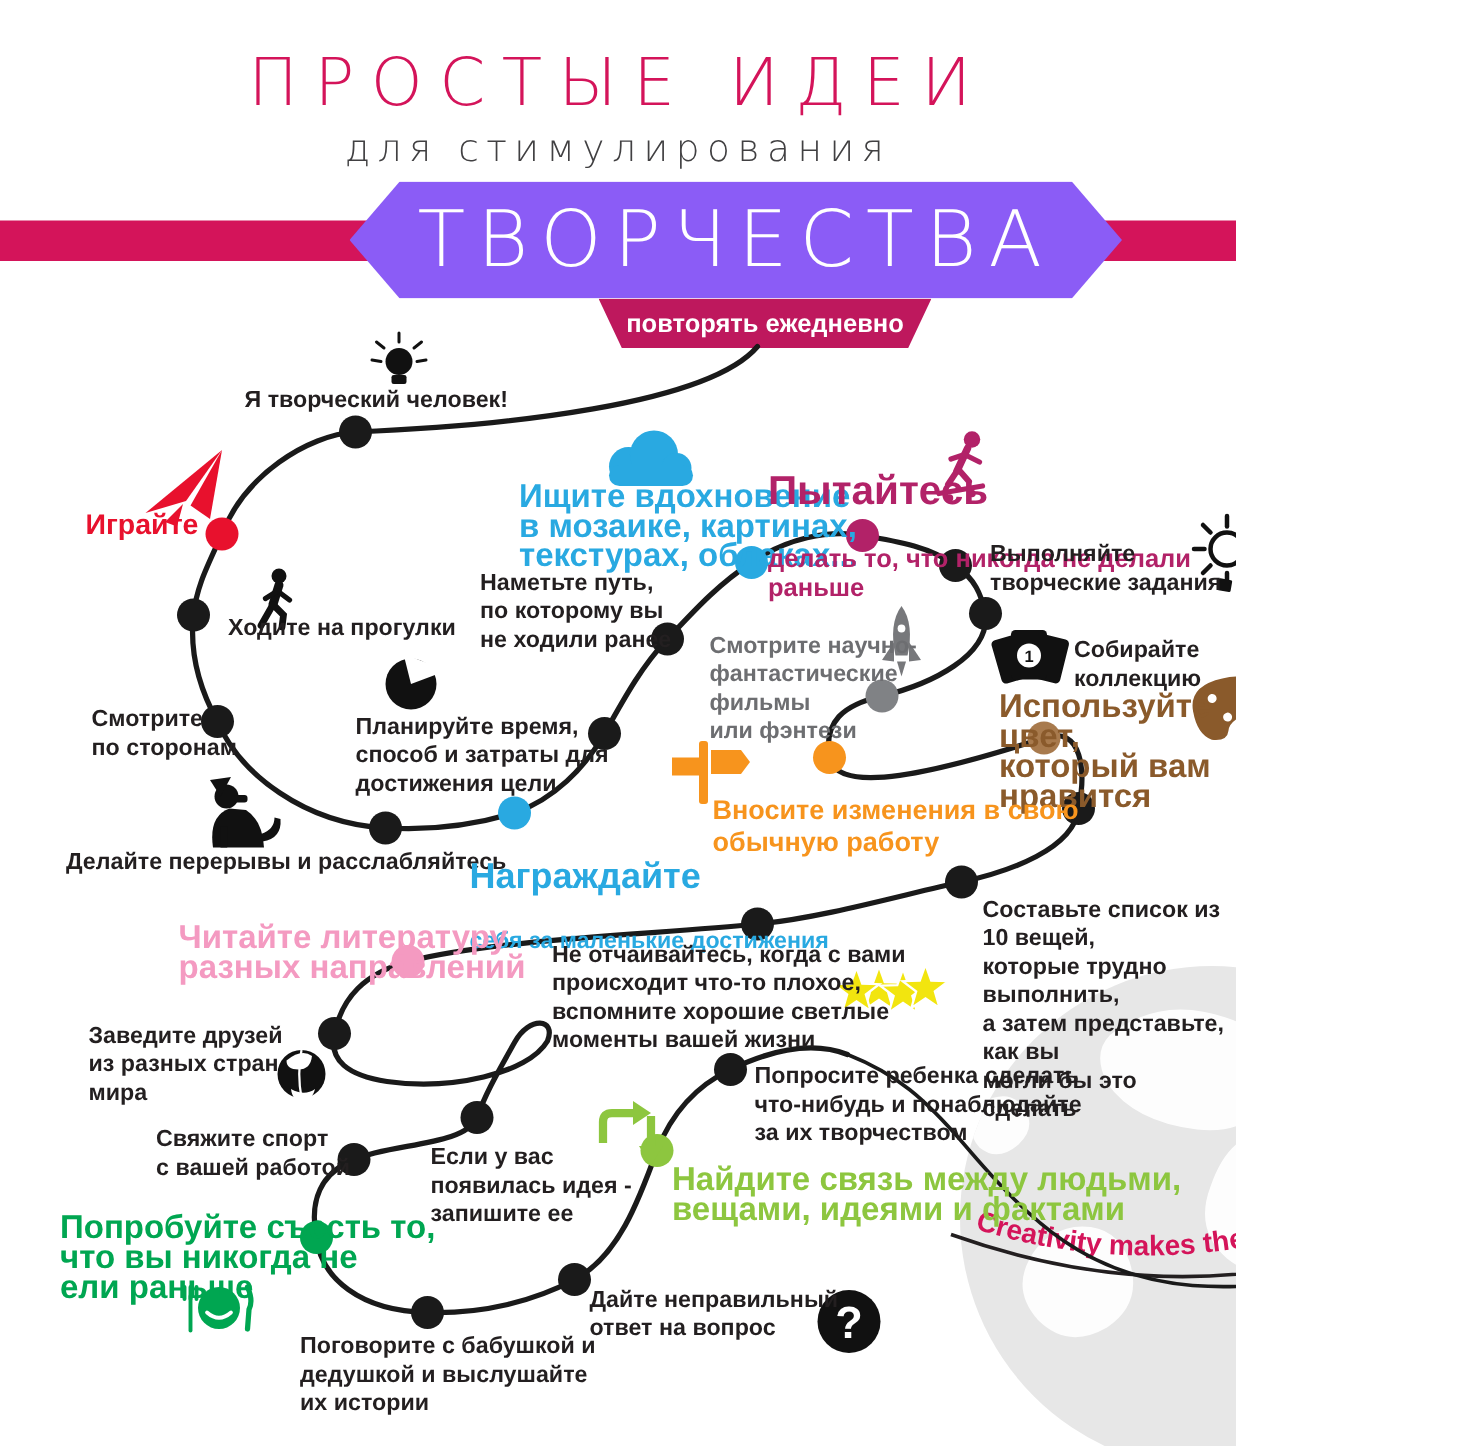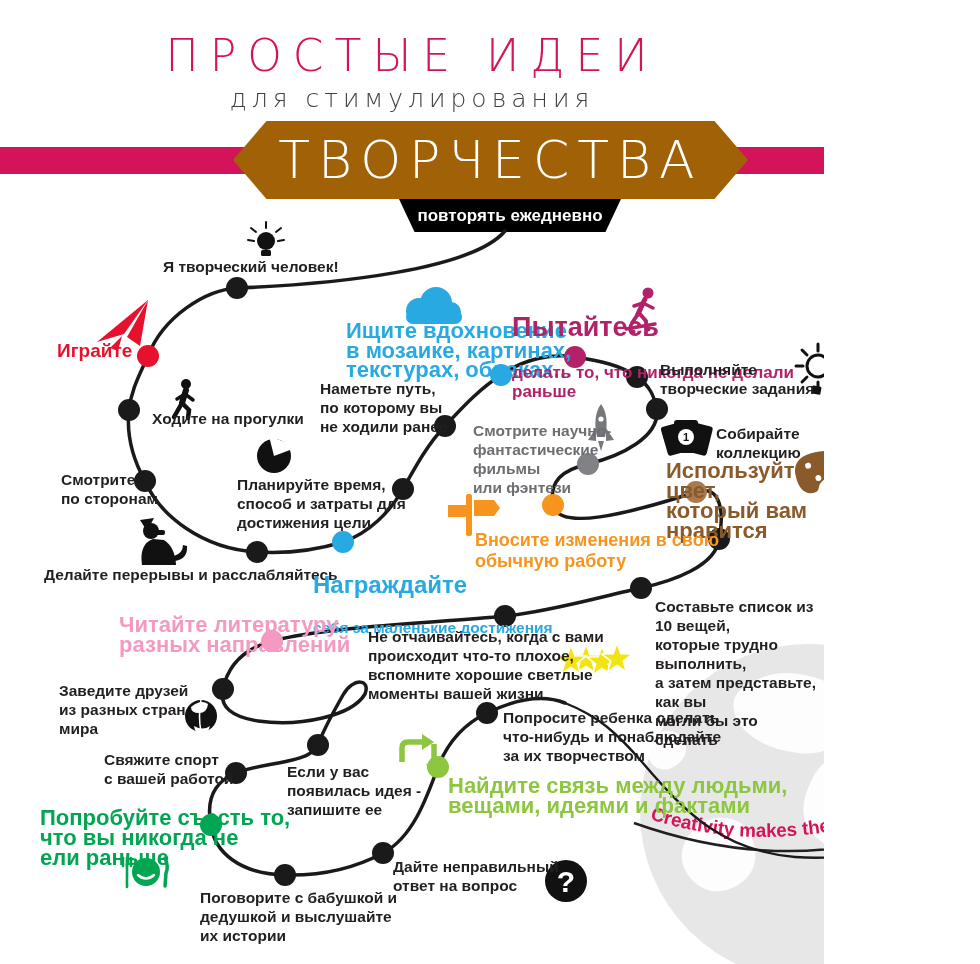--- a/index.html
+++ b/index.html
@@ -8,26 +8,26 @@
   svg text{font-family:"Liberation Sans",sans-serif;}
 
   
   .title{position:absolute;left:0;top:30px;width:100%;text-align:center;
          font-family:"DejaVu Sans",sans-serif;font-weight:200;font-size:44px;
          letter-spacing:11px;color:#d4145a;}
   .subtitle{position:absolute;left:0;top:84px;width:100%;text-align:center;
          font-family:"DejaVu Sans",sans-serif;font-weight:200;font-size:25px;
          letter-spacing:5px;color:#414042;}
   .band{position:absolute;left:0;top:147px;width:980px;height:27px;background:#d4145a;}
-  .hex{position:absolute;left:233px;top:121px;width:515px;height:78px;background:#a16207;
+  .hex{position:absolute;left:233px;top:121px;width:515px;height:78px;background:#8b5cf6;
        clip-path:polygon(0 50%,6.5% 0,93.5% 0,100% 50%,93.5% 100%,6.5% 100%);
        display:flex;align-items:center;justify-content:center;
        font-family:"DejaVu Sans",sans-serif;font-weight:200;font-size:52px;
        letter-spacing:8px;color:#fff;}
-  .ribbon{position:absolute;left:399px;top:199px;width:222px;height:33px;background:#000000;
+  .ribbon{position:absolute;left:399px;top:199px;width:222px;height:33px;background:#be185d;
        clip-path:polygon(0 0,100% 0,93% 100%,7% 100%);
        display:flex;align-items:center;justify-content:center;
        color:#fff;font-weight:bold;font-size:17px;}
 
   
   .lbl{position:absolute;font-weight:bold;font-size:15.5px;line-height:19px;
        color:#231f20;white-space:pre-line;}
   .em{font-size:22px;line-height:20px;}
   .em18{font-size:18px;line-height:21px;}
   .c-red{color:#e8112d;font-size:19px;}

